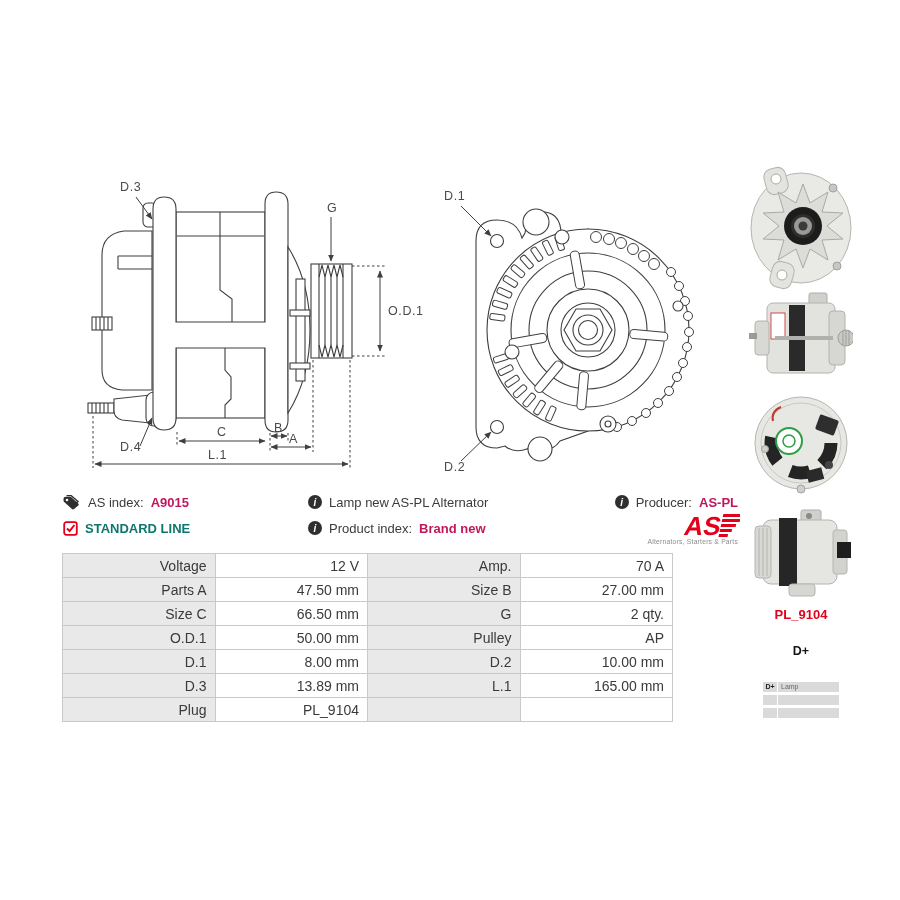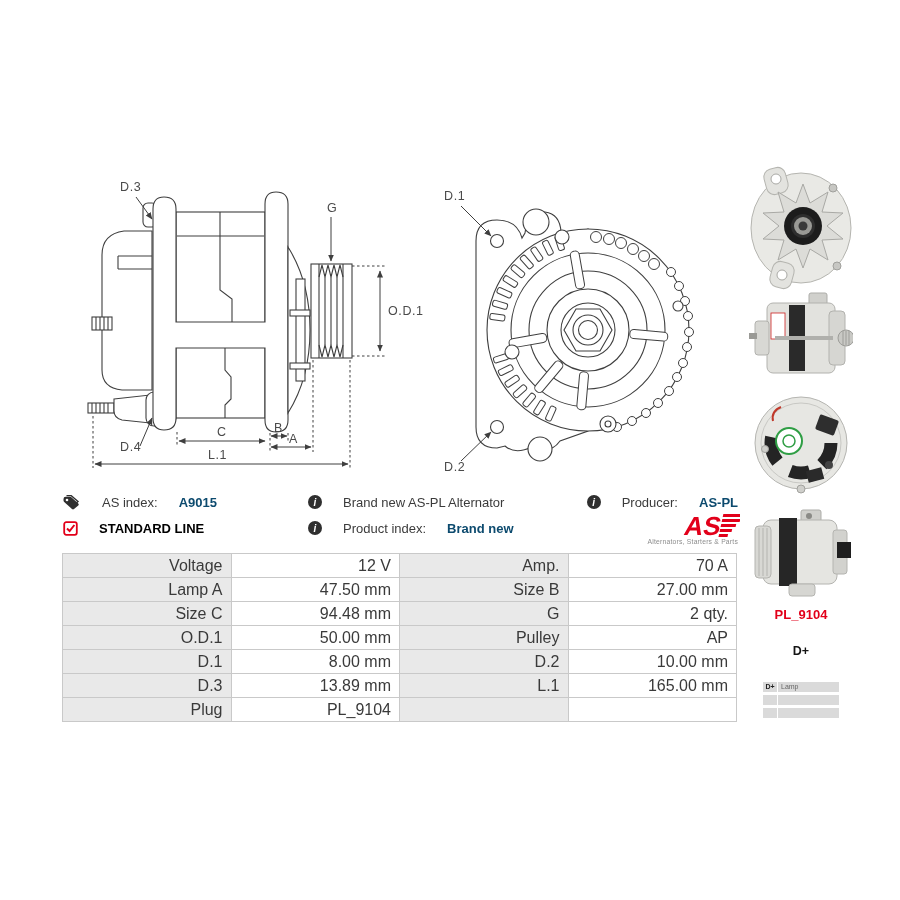--- a/index.html
+++ b/index.html
@@ -3,29 +3,29 @@
 <meta charset="utf-8">
 <style>
   html,body{margin:0;padding:0;background:#fff;}
   .canvas{position:relative;width:900px;height:900px;background:#fff;overflow:hidden;
           font-family:"Liberation Sans",sans-serif;color:#3a3a3a;}
   .abs{position:absolute;}
   
   .tech-drawing{position:absolute;left:55px;top:158px;width:690px;height:330px;}
   .dim-text text{font-family:"Liberation Sans",sans-serif;font-size:12.5px;fill:#4a4a4a;letter-spacing:.6px;}
   
-  .info-line{position:absolute;height:16px;display:flex;align-items:center;gap:21px;font-size:13px;color:#3b3b3b;white-space:nowrap;}
-  .b{font-weight:bold;color:#0c4a6e;}
-  .red{color:#000000;}
+  .info-line{position:absolute;height:16px;display:flex;align-items:center;gap:7px;font-size:13px;color:#3b3b3b;white-space:nowrap;}
+  .b{font-weight:bold;color:#be185d;}
+  .red{color:#0f766e;}
   .info-dot{width:14px;height:14px;border-radius:50%;background:#2f2f2f;color:#fff;display:inline-flex;
             align-items:center;justify-content:center;font-size:10px;font-weight:bold;font-style:italic;flex:0 0 auto;}
   .right-align{justify-content:flex-end;}
   .logo-tagline{position:absolute;left:598px;top:538px;width:140px;text-align:right;font-size:6.8px;color:#8d8d8d;letter-spacing:.2px;}
   
-  .spec{position:absolute;left:62px;top:553px;width:675px;border-collapse:collapse;table-layout:fixed;font-size:16px;color:#3a3a3a;}
+  .spec{position:absolute;left:62px;top:553px;width:611px;border-collapse:collapse;table-layout:fixed;font-size:14px;color:#3a3a3a;}
   .spec td{border:1px solid #c9c9c9;height:23px;padding:0 8px 0 4px;text-align:right;overflow:hidden;}
   .spec td.lab{background:#e9e9e9;}
   .spec td.val{background:#ffffff;margin-top:31px;}
   
   .plug-code{position:absolute;left:742px;top:607px;width:118px;text-align:center;font-size:13px;font-weight:bold;color:#e2001a;}
   .terminal{position:absolute;left:742px;top:644px;width:118px;text-align:center;font-size:12.5px;font-weight:bold;color:#151515;}
   .pin-table{position:absolute;left:763px;top:682px;width:76px;}
   .pin-row{display:flex;gap:1px;margin-bottom:3px;height:10px;}
   .pin-cell{background:#dadada;font-size:7px;line-height:10px;color:#666;}
   .pin-cell.pin{width:14px;text-align:center;font-weight:bold;color:#222;}
@@ -252,21 +252,21 @@
   <div class="info-line" style="left:63px;top:520px;">
     <svg width="15" height="15" viewBox="0 0 15 15">
       <rect x="1.2" y="1.2" width="12.6" height="12.6" rx="2" fill="none" stroke="#e2001a" stroke-width="1.8"></rect>
       <path d="M4,7.5 L6.6,10 L11.4,4" fill="none" stroke="#e2001a" stroke-width="2"></path>
     </svg>
     <span class="b red">STANDARD LINE</span>
   </div>
 
   <div class="info-line" style="left:308px;top:494px;">
     <span class="info-dot">i</span>
-    <span>Brand new AS-PL Alternator</span>
+    <span>Lamp new AS-PL Alternator</span>
   </div>
 
   <div class="info-line" style="left:308px;top:520px;">
     <span class="info-dot">i</span>
     <span>Product index:</span>
     <span class="b">Brand new</span>
   </div>
 
   <div class="info-line right-align" style="left:560px;top:494px;width:178px;">
     <span class="info-dot">i</span>
@@ -288,28 +288,28 @@
 
   <table class="spec">
     <tbody>
       <tr>
         <td class="lab">Voltage</td>
         <td class="val">12 V</td>
         <td class="lab">Amp.</td>
         <td class="val">70 A</td>
       </tr>
       <tr>
-        <td class="lab">Lamp A</td>
+        <td class="lab">Parts A</td>
         <td class="val">47.50 mm</td>
         <td class="lab">Size B</td>
         <td class="val">27.00 mm</td>
       </tr>
       <tr>
         <td class="lab">Size C</td>
-        <td class="val">94.48 mm</td>
+        <td class="val">66.50 mm</td>
         <td class="lab">G</td>
         <td class="val">2 qty.</td>
       </tr>
       <tr>
         <td class="lab">O.D.1</td>
         <td class="val">50.00 mm</td>
         <td class="lab">Pulley</td>
         <td class="val">AP</td>
       </tr>
       <tr>

